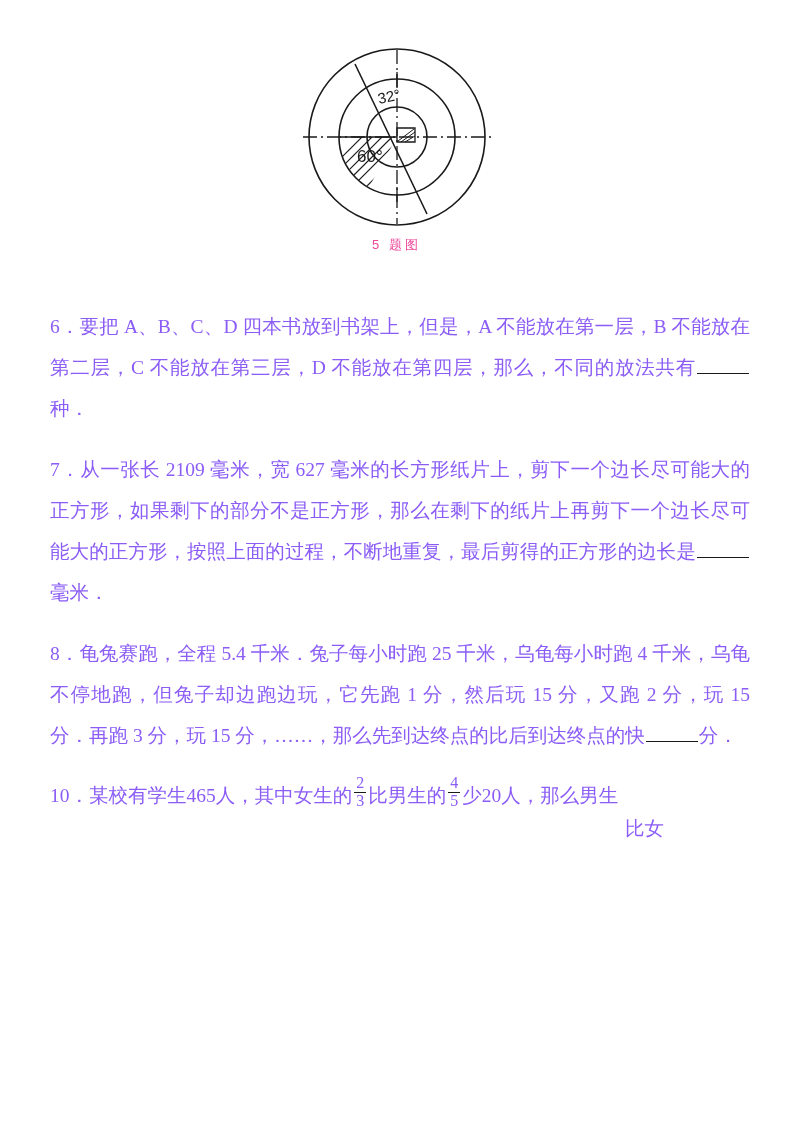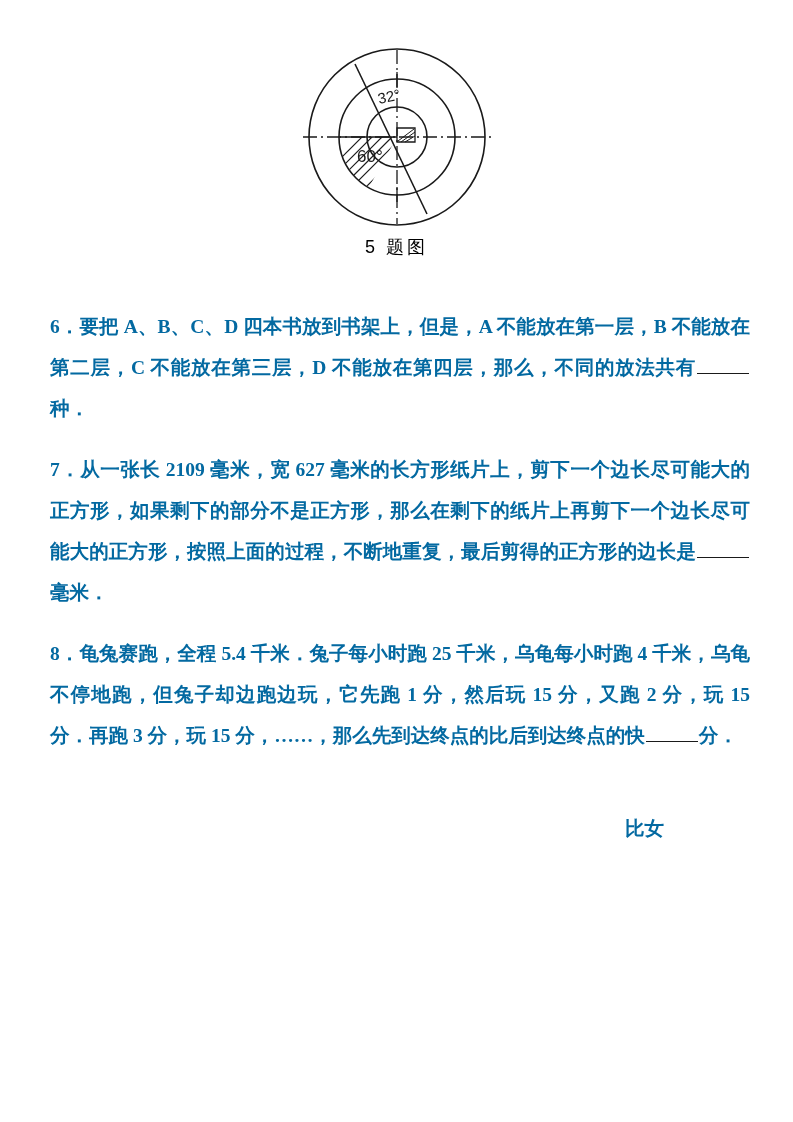--- a/index.html
+++ b/index.html
@@ -25,41 +25,40 @@
     width: 793px;
     text-align: center;
   }
   #figure-svg-wrap {
     display: inline-block;
     line-height: 0;
   }
   #figure-caption {
     margin-top: 2px;
     font-family: "Liberation Sans", "DejaVu Sans", sans-serif;
-    font-size: 18px;
+    font-size: 13px;
     letter-spacing: 3px;
-    color: #000000;
+    color: #ec4899;
     line-height: 1.1;
   }
 
   
   #questions {
     position: absolute;
     left: 50px;
     top: 286px;
     width: 700px;
   }
   .question {
     font-size: 19.5px;
     line-height: 41px;
     text-align: justify;
     text-justify: inter-ideograph;
     margin-bottom: 20px;
-    color: #0369a1;
-    font-weight: bold;
+    color: #8b5cf6;
   }
   .question:last-child { margin-bottom: 0; }
 
   .q-num {
     white-space: nowrap;
   }
 
   
   .blank {
     display: inline-block;
@@ -187,16 +186,19 @@
   <p class="question" id="question-7">
     <span class="q-num">7．</span><span>从一张长 2109 毫米，宽 627 毫米的长方形纸片上，剪下一个边长尽可能大的正方形，如果剩下的部分不是正方形，那么在剩下的纸片上再剪下一个边长尽可能大的正方形，按照上面的过程，不断地重复，最后剪得的正方形的边长是</span><span class="blank blank-sm"></span><span>毫米．</span>
   </p>
 
   <p class="question" id="question-8">
     <span class="q-num">8．</span><span>龟兔赛跑，全程 5.4 千米．兔子每小时跑 25 千米，乌龟每小时跑 4 千米，乌龟不停地跑，但兔子却边跑边玩，它先跑 1 分，然后玩 15 分，又跑 2 分，玩 15 分．再跑 3 分，玩 15 分，……，那么先到达终点的比后到达终点的快</span><span class="blank blank-sm"></span><span>分．</span>
   </p>
 
 
   <p class="question" id="question-10">
+    <span class="q10-line1">
+      <span class="q-num">10．</span><span>某校有学生465人，其中女生的</span><span class="frac"><span class="num">2</span><span class="den">3</span></span><span>比男生的</span><span class="frac"><span class="num">4</span><span class="den">5</span></span><span>少20人，那么男生</span>
+    </span>
     <span id="q10-trailing">比女</span>
   </p>
 
 </div>
 
 </body></html>

